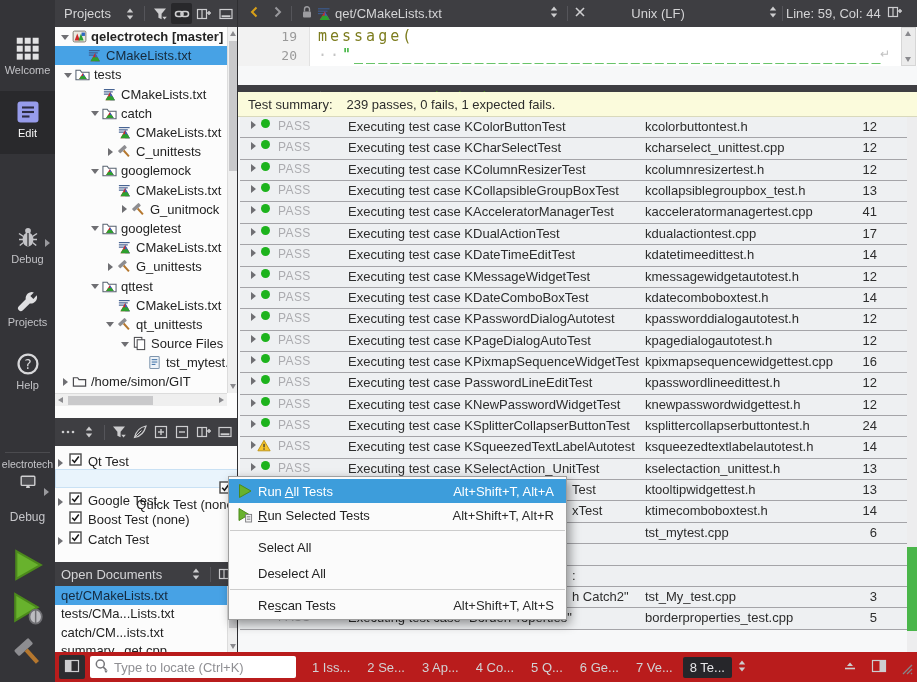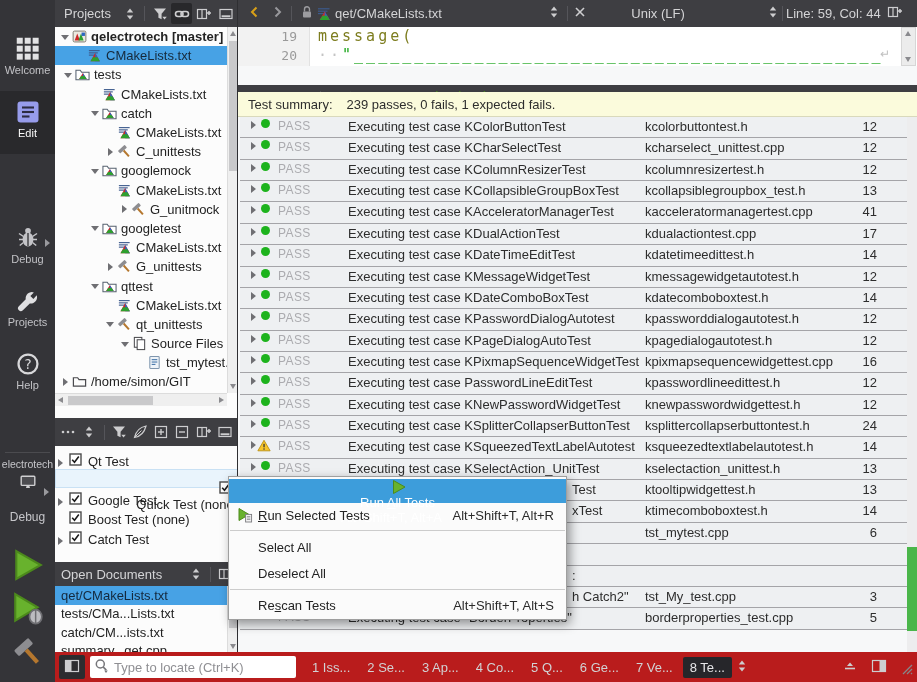--- a/index.html
+++ b/index.html
@@ -98,21 +98,21 @@
 
   
   .menu{position:absolute;left:228px;top:476px;width:339px;background:#fbfbfb;border:1px solid #9f9f9f;
         box-shadow:3px 4px 10px rgba(0,0,0,.4);padding:2px 0;z-index:50;font-size:13px;color:#232323;}
   .mitem{position:relative;height:24px;display:flex;align-items:center;}
   .mitem.tall{height:26px;}
   .mitem .mic{width:26px;display:flex;justify-content:center;margin-left:3px;}
   .mitem .mlabel{flex:1;white-space:nowrap;}
   .mitem .maccel{text-decoration:underline;}
   .mitem .mshort{margin-right:12px;color:#2a2a2a;}
-  .mitem.hl{background:#3d9ddb;color:#fff;flex-direction:column;}
+  .mitem.hl{background:#3d9ddb;color:#fff;}
   .mitem.hl .mshort{color:#fff;}
   .msep{height:1px;background:#cccccc;margin:3px 1px;}
 
   
   .statusbar{position:absolute;left:55px;top:652px;width:862px;height:30px;background:#b91c1c;display:flex;align-items:center;color:#d2d2d4;font-size:13px;}
   .sb-toggle{width:26px;height:24px;margin-left:4px;background:#2c2c2f;border-radius:2px;display:flex;align-items:center;justify-content:center;flex:none;}
   .locator{width:206px;height:22px;margin-left:5px;background:#fff;border-radius:2px;display:flex;align-items:center;flex:none;}
   .locator input{border:none;outline:none;width:170px;font:13px "Liberation Sans",sans-serif;color:#333;background:transparent;}
   .locator input::placeholder{color:#8f8f93;}
   .panes{display:flex;align-items:center;gap:3px;margin-left:9px;}

